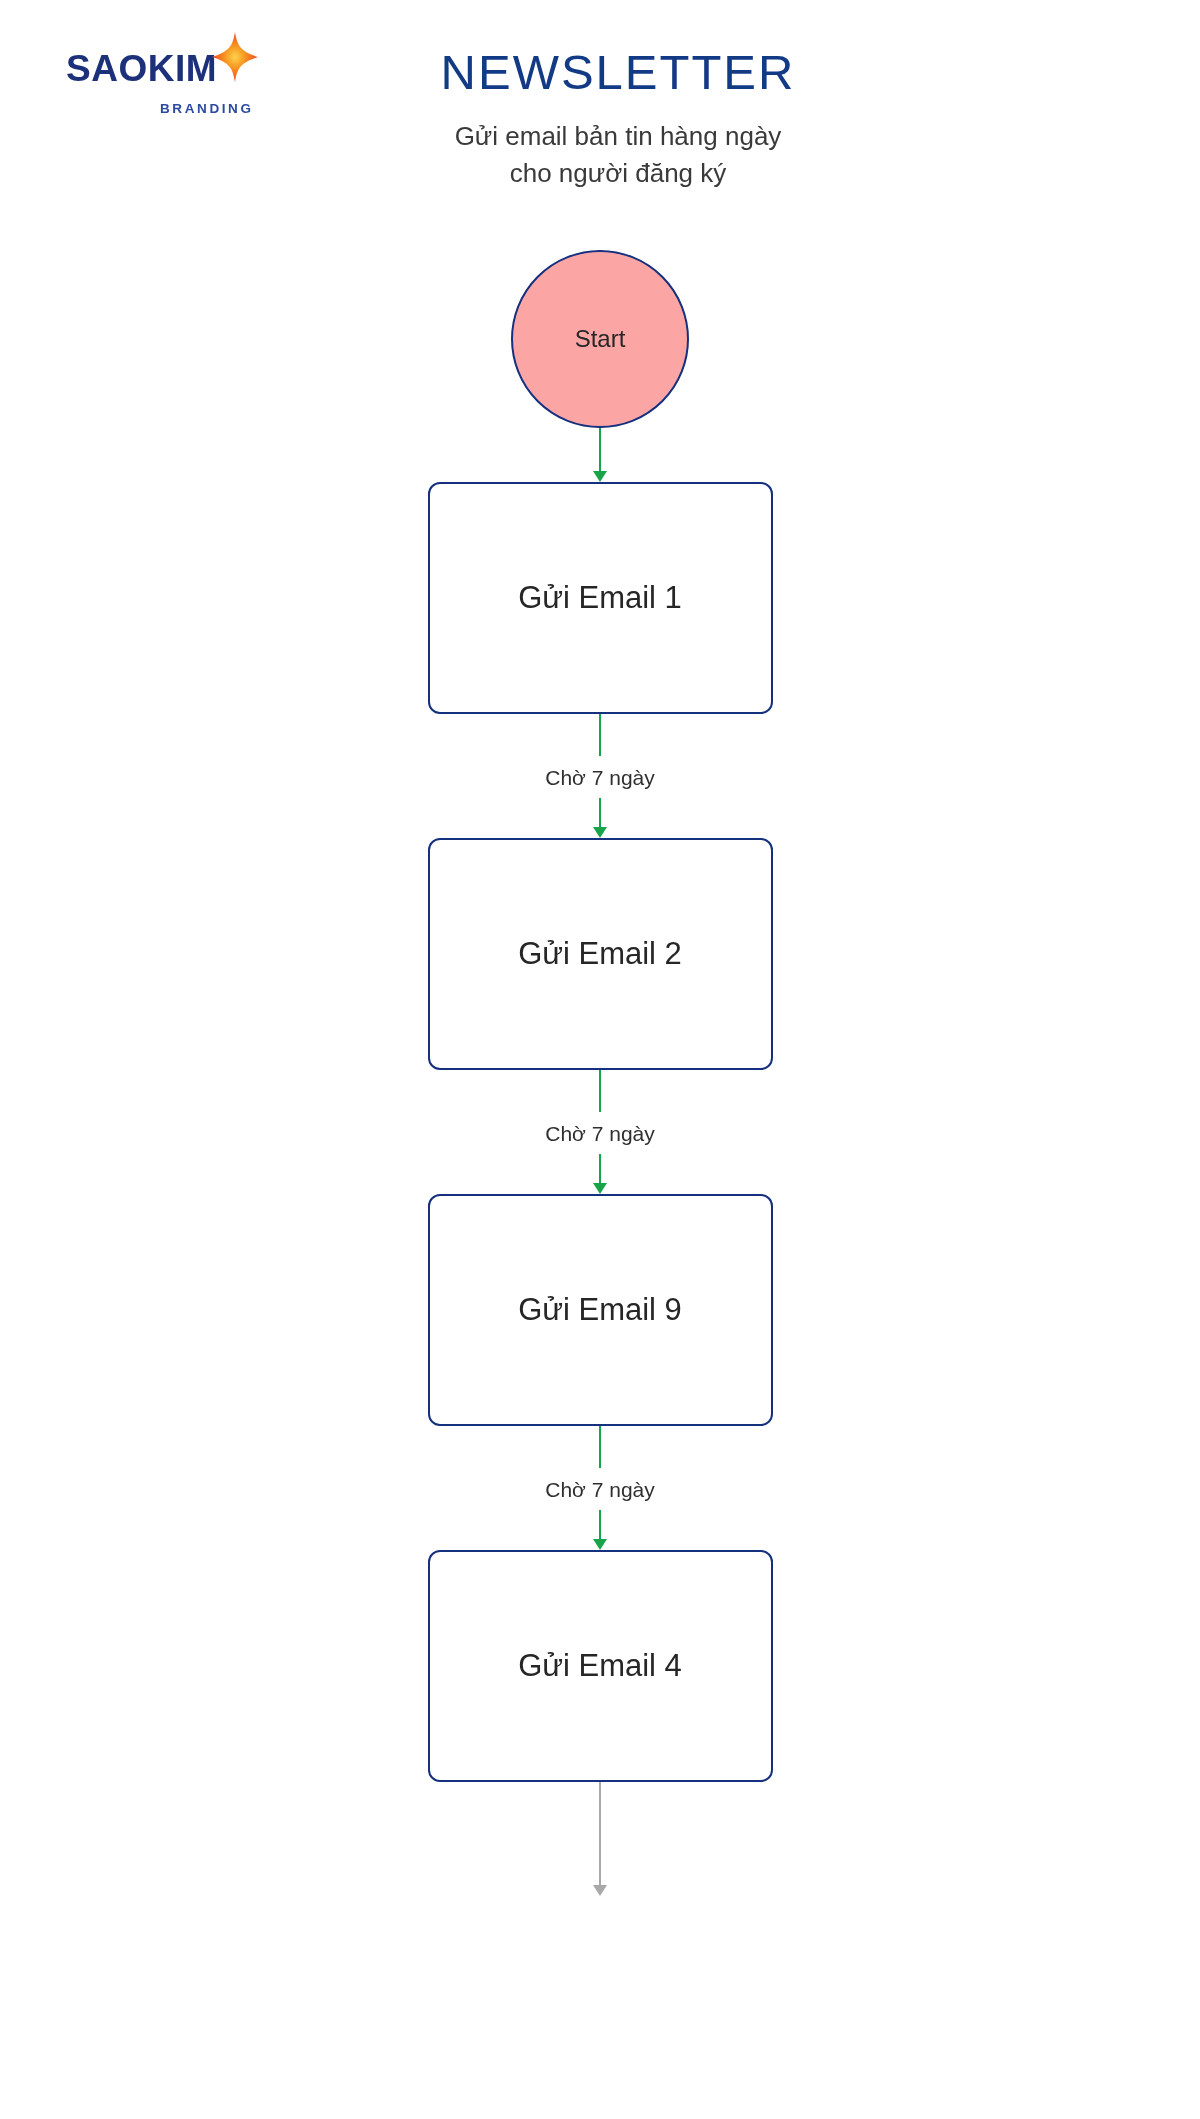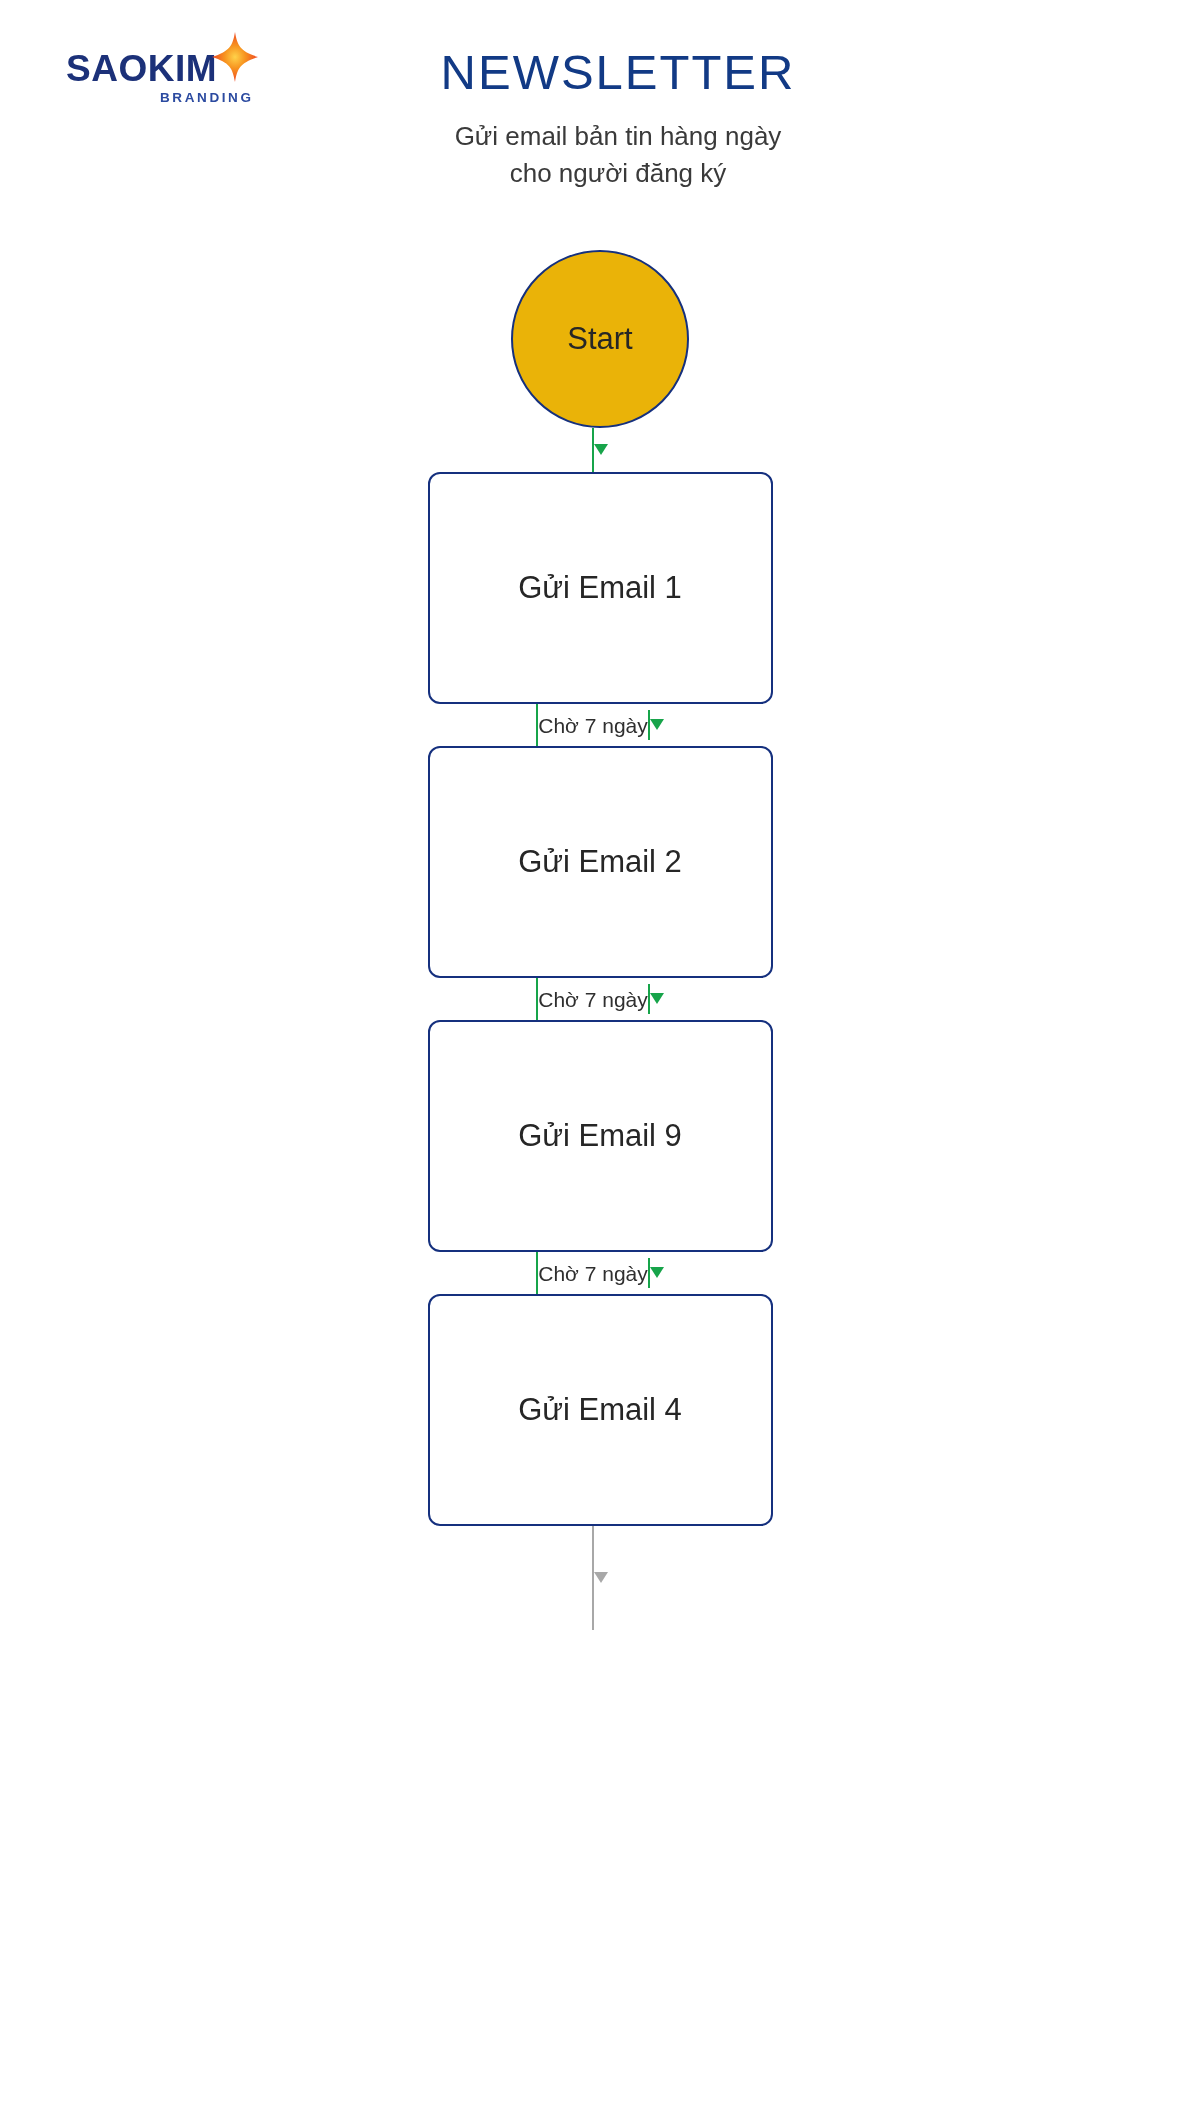--- a/index.html
+++ b/index.html
@@ -39,21 +39,21 @@
     letter-spacing: 0.5px;
     color: #1c3179;
     line-height: 1;
     position: absolute;
     left: 6px;
     top: 22px;
   }
   .brand-sub {
     position: absolute;
     left: 100px;
-    top: 62px;
+    top: 73px;
     font-size: 13.5px;
     font-weight: 600;
     letter-spacing: 2.6px;
     color: #2b4aa0;
   }
   .brand-star {
     position: absolute;
     left: 148px;
     top: 2px;
     width: 54px;
@@ -93,45 +93,45 @@
     display: flex;
     flex-direction: column;
     align-items: center;
   }
 
   .node-start {
     width: 178px;
     height: 178px;
     border-radius: 50%;
     border: 2.5px solid #15307e;
-    background: #eab308;
+    background: #fca5a5;
     display: flex;
     align-items: center;
     justify-content: center;
-    font-size: 31px;
+    font-size: 24px;
     color: #262626;
   }
 
   .node-box {
     width: 345px;
     height: 232px;
     border-radius: 12px;
     border: 2.5px solid #15307e;
     background: #ffffff;
     display: flex;
     align-items: center;
     justify-content: center;
     font-size: 31px;
     color: #262626;
   }
 
   
   .connector {
     display: flex;
-    flex-direction: row;
+    flex-direction: column;
     align-items: center;
     text-align: right;
   }
   .conn-line {
     width: 2px;
     background: #17a44a;
   }
   .conn-arrow {
     width: 0;
     height: 0;

